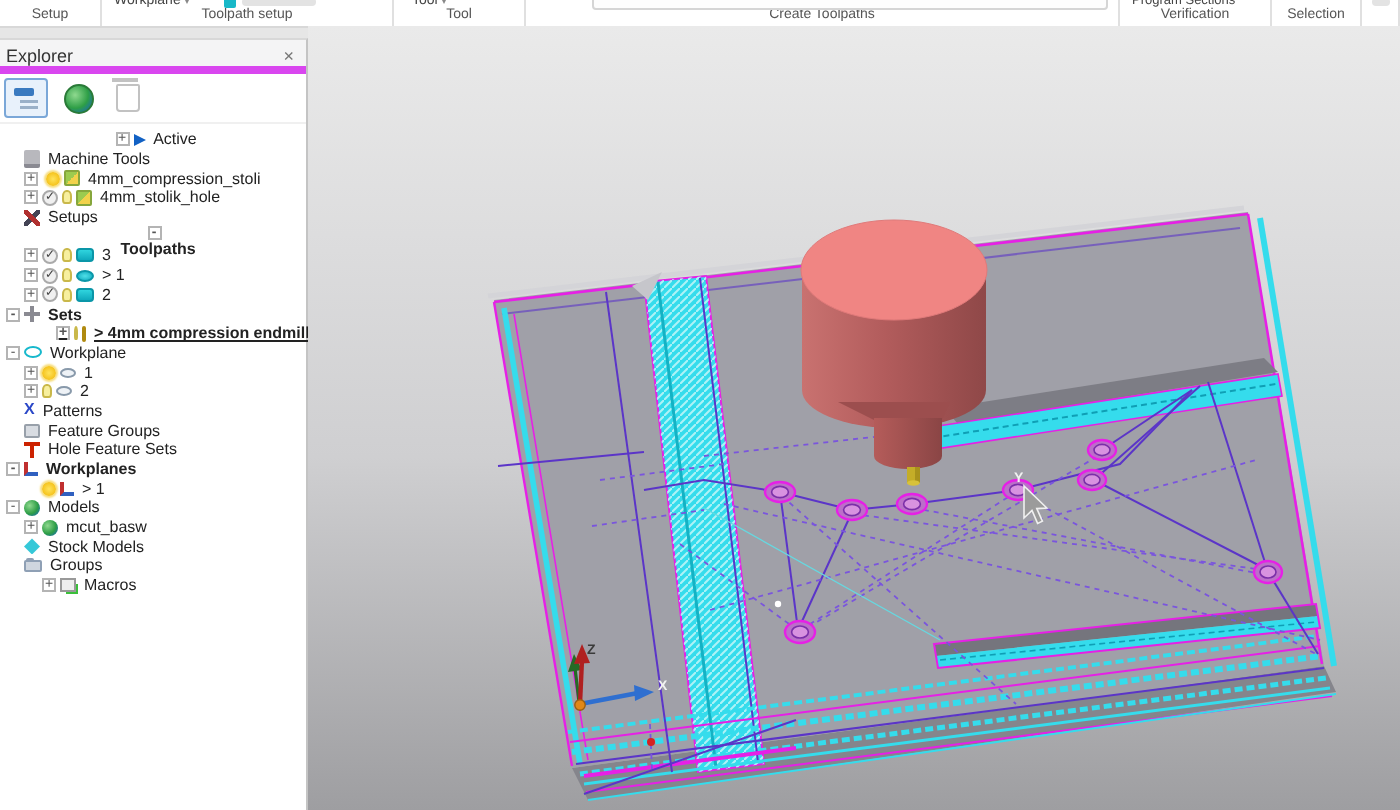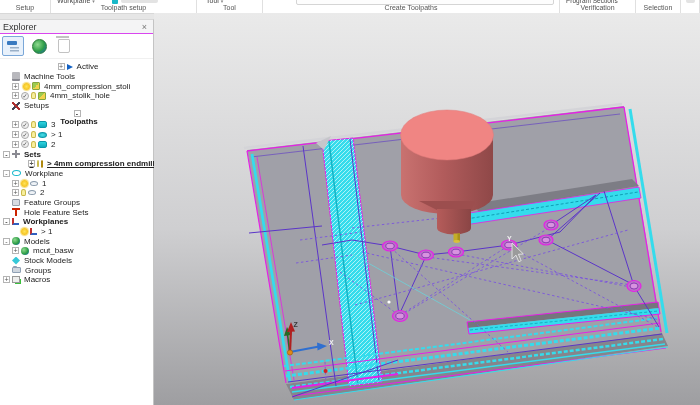--- a/index.html
+++ b/index.html
@@ -12,21 +12,21 @@
   .rgroup{border-right:1px solid #e0e0e0;display:flex;align-items:flex-end;justify-content:center;}
   .rgroup span{font-size:7px;color:#555;line-height:8px;padding-bottom:1px;white-space:nowrap;}
   .rtop{position:absolute;top:-3px;font-size:7px;color:#444;white-space:nowrap;}
   .rtop .dd{color:#888;font-size:5px;}
   .teal-chip{position:absolute;top:-1px;width:6px;height:5px;background:var(--selection-teal,#18b8c8);border-radius:1px;}
   .gray-pill{position:absolute;top:-1px;height:4px;background:#e3e3e3;border-radius:2px;}
   .gallery-box{position:absolute;top:-7px;height:10px;background:#fdfdfd;border:1px solid #d5d5d5;border-radius:2px;}
   
   #explorer{position:absolute;left:0;top:19px;width:153px;height:386px;background:#fff;
             border-right:1px solid #c4c4c4;border-top:1px solid #d8d8d8;}
-  #exp-header{height:13px;background:#f4f4f5;display:flex;align-items:center;border-bottom:1px solid #d946ef;}
+  #exp-header{height:13px;background:#f4f4f5;display:flex;align-items:flex-end;border-bottom:4px solid #d946ef;}
   #exp-title{font-size:9px;color:#333;padding-left:3px;flex:1;}
   #exp-close{font-size:9px;color:#777;padding-right:6px;cursor:default;}
   #exp-toolbar{height:24px;display:flex;align-items:center;gap:5px;padding-left:2px;border-bottom:1px solid #f0f0f0;}
   .tb-btn{width:20px;height:18px;display:flex;align-items:center;justify-content:center;}
   .tb-btn.sel{border:1px solid #7aa7d8;background:#e8f1fb;border-radius:2px;}
   .ico-tree{width:12px;height:11px;position:relative;}
   .ico-tree:before{content:"";position:absolute;left:0;top:0;width:10px;height:4px;background:#3a7ac0;border-radius:1px;}
   .ico-tree:after{content:"";position:absolute;left:3px;top:6px;width:9px;height:5px;
     background:linear-gradient(#9ab0c8,#9ab0c8) 0 0/9px 1.5px no-repeat,linear-gradient(#9ab0c8,#9ab0c8) 0 3.5px/9px 1.5px no-repeat;}
   .ico-globe{width:13px;height:13px;border-radius:50%;
@@ -220,20 +220,25 @@
         <span class="tlabel">1</span>
       </div>
       <div class="trow" style="padding-left: 12px;">
         <span class="texp">+</span>
         <span class="ticon i-bulb-icon"></span>
         <span class="ticon i-ellipse-icon"></span>
         <span class="tlabel">2</span>
       </div>
       <div class="trow" style="padding-left: 3px;">
         <span class="texp none"></span>
+        <span class="ticon i-pattern-icon"></span>
+        <span class="tlabel">Patterns</span>
+      </div>
+      <div class="trow" style="padding-left: 3px;">
+        <span class="texp none"></span>
         <span class="ticon i-feature-groups-icon"></span>
         <span class="tlabel">Feature Groups</span>
       </div>
       <div class="trow" style="padding-left: 3px;">
         <span class="texp none"></span>
         <span class="ticon i-hole-features-icon"></span>
         <span class="tlabel">Hole Feature Sets</span>
       </div>
       <div class="trow b" style="padding-left: 3px;">
         <span class="texp">-</span>
@@ -259,21 +264,21 @@
       <div class="trow" style="padding-left: 3px;">
         <span class="texp none"></span>
         <span class="ticon i-stock-icon"></span>
         <span class="tlabel">Stock Models</span>
       </div>
       <div class="trow" style="padding-left: 3px;">
         <span class="texp none"></span>
         <span class="ticon i-folder-icon"></span>
         <span class="tlabel">Groups</span>
       </div>
-      <div class="trow" style="padding-left: 3px;">
+      <div class="trow" style="padding-left: 21px;">
         <span class="texp">+</span>
         <span class="ticon i-macros-icon"></span>
         <span class="tlabel">Macros</span>
       </div>
     </div>
 </div>
 
 <svg id="viewport" width="546" height="392" viewBox="154 13 546 392" xmlns="http://www.w3.org/2000/svg">
   <defs>
     <linearGradient id="bgGrad" x1="0" y1="0" x2="0" y2="1">

